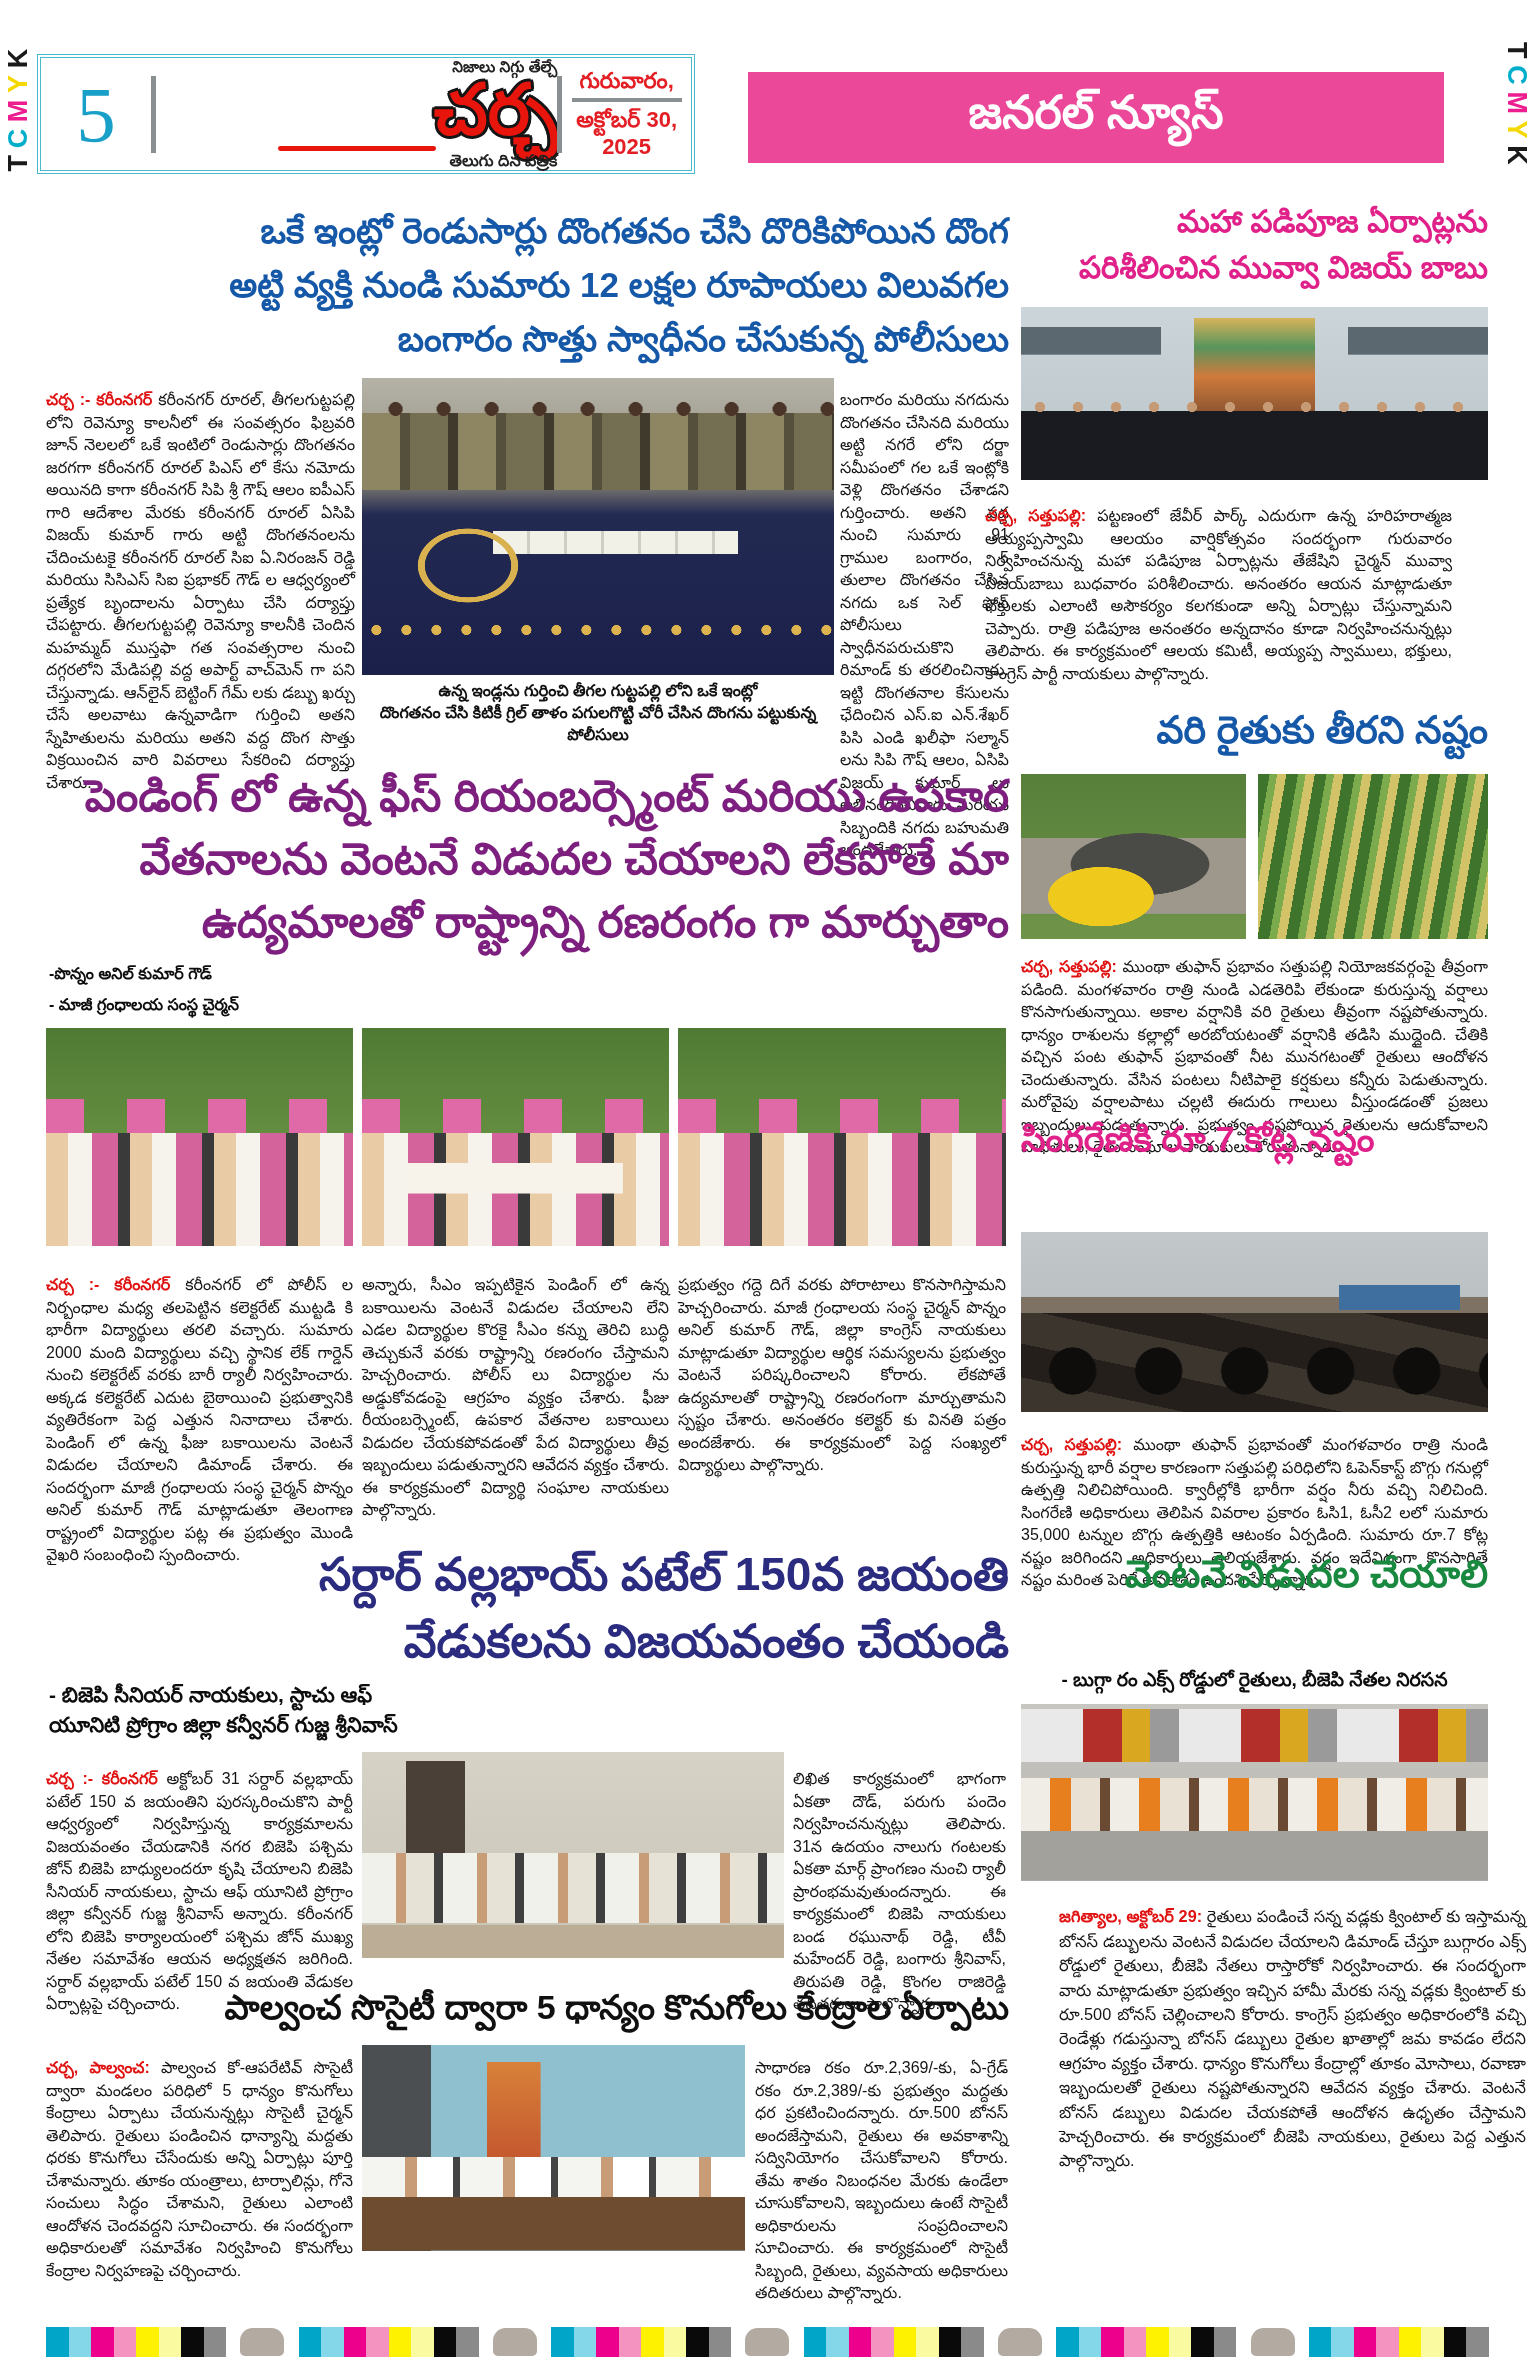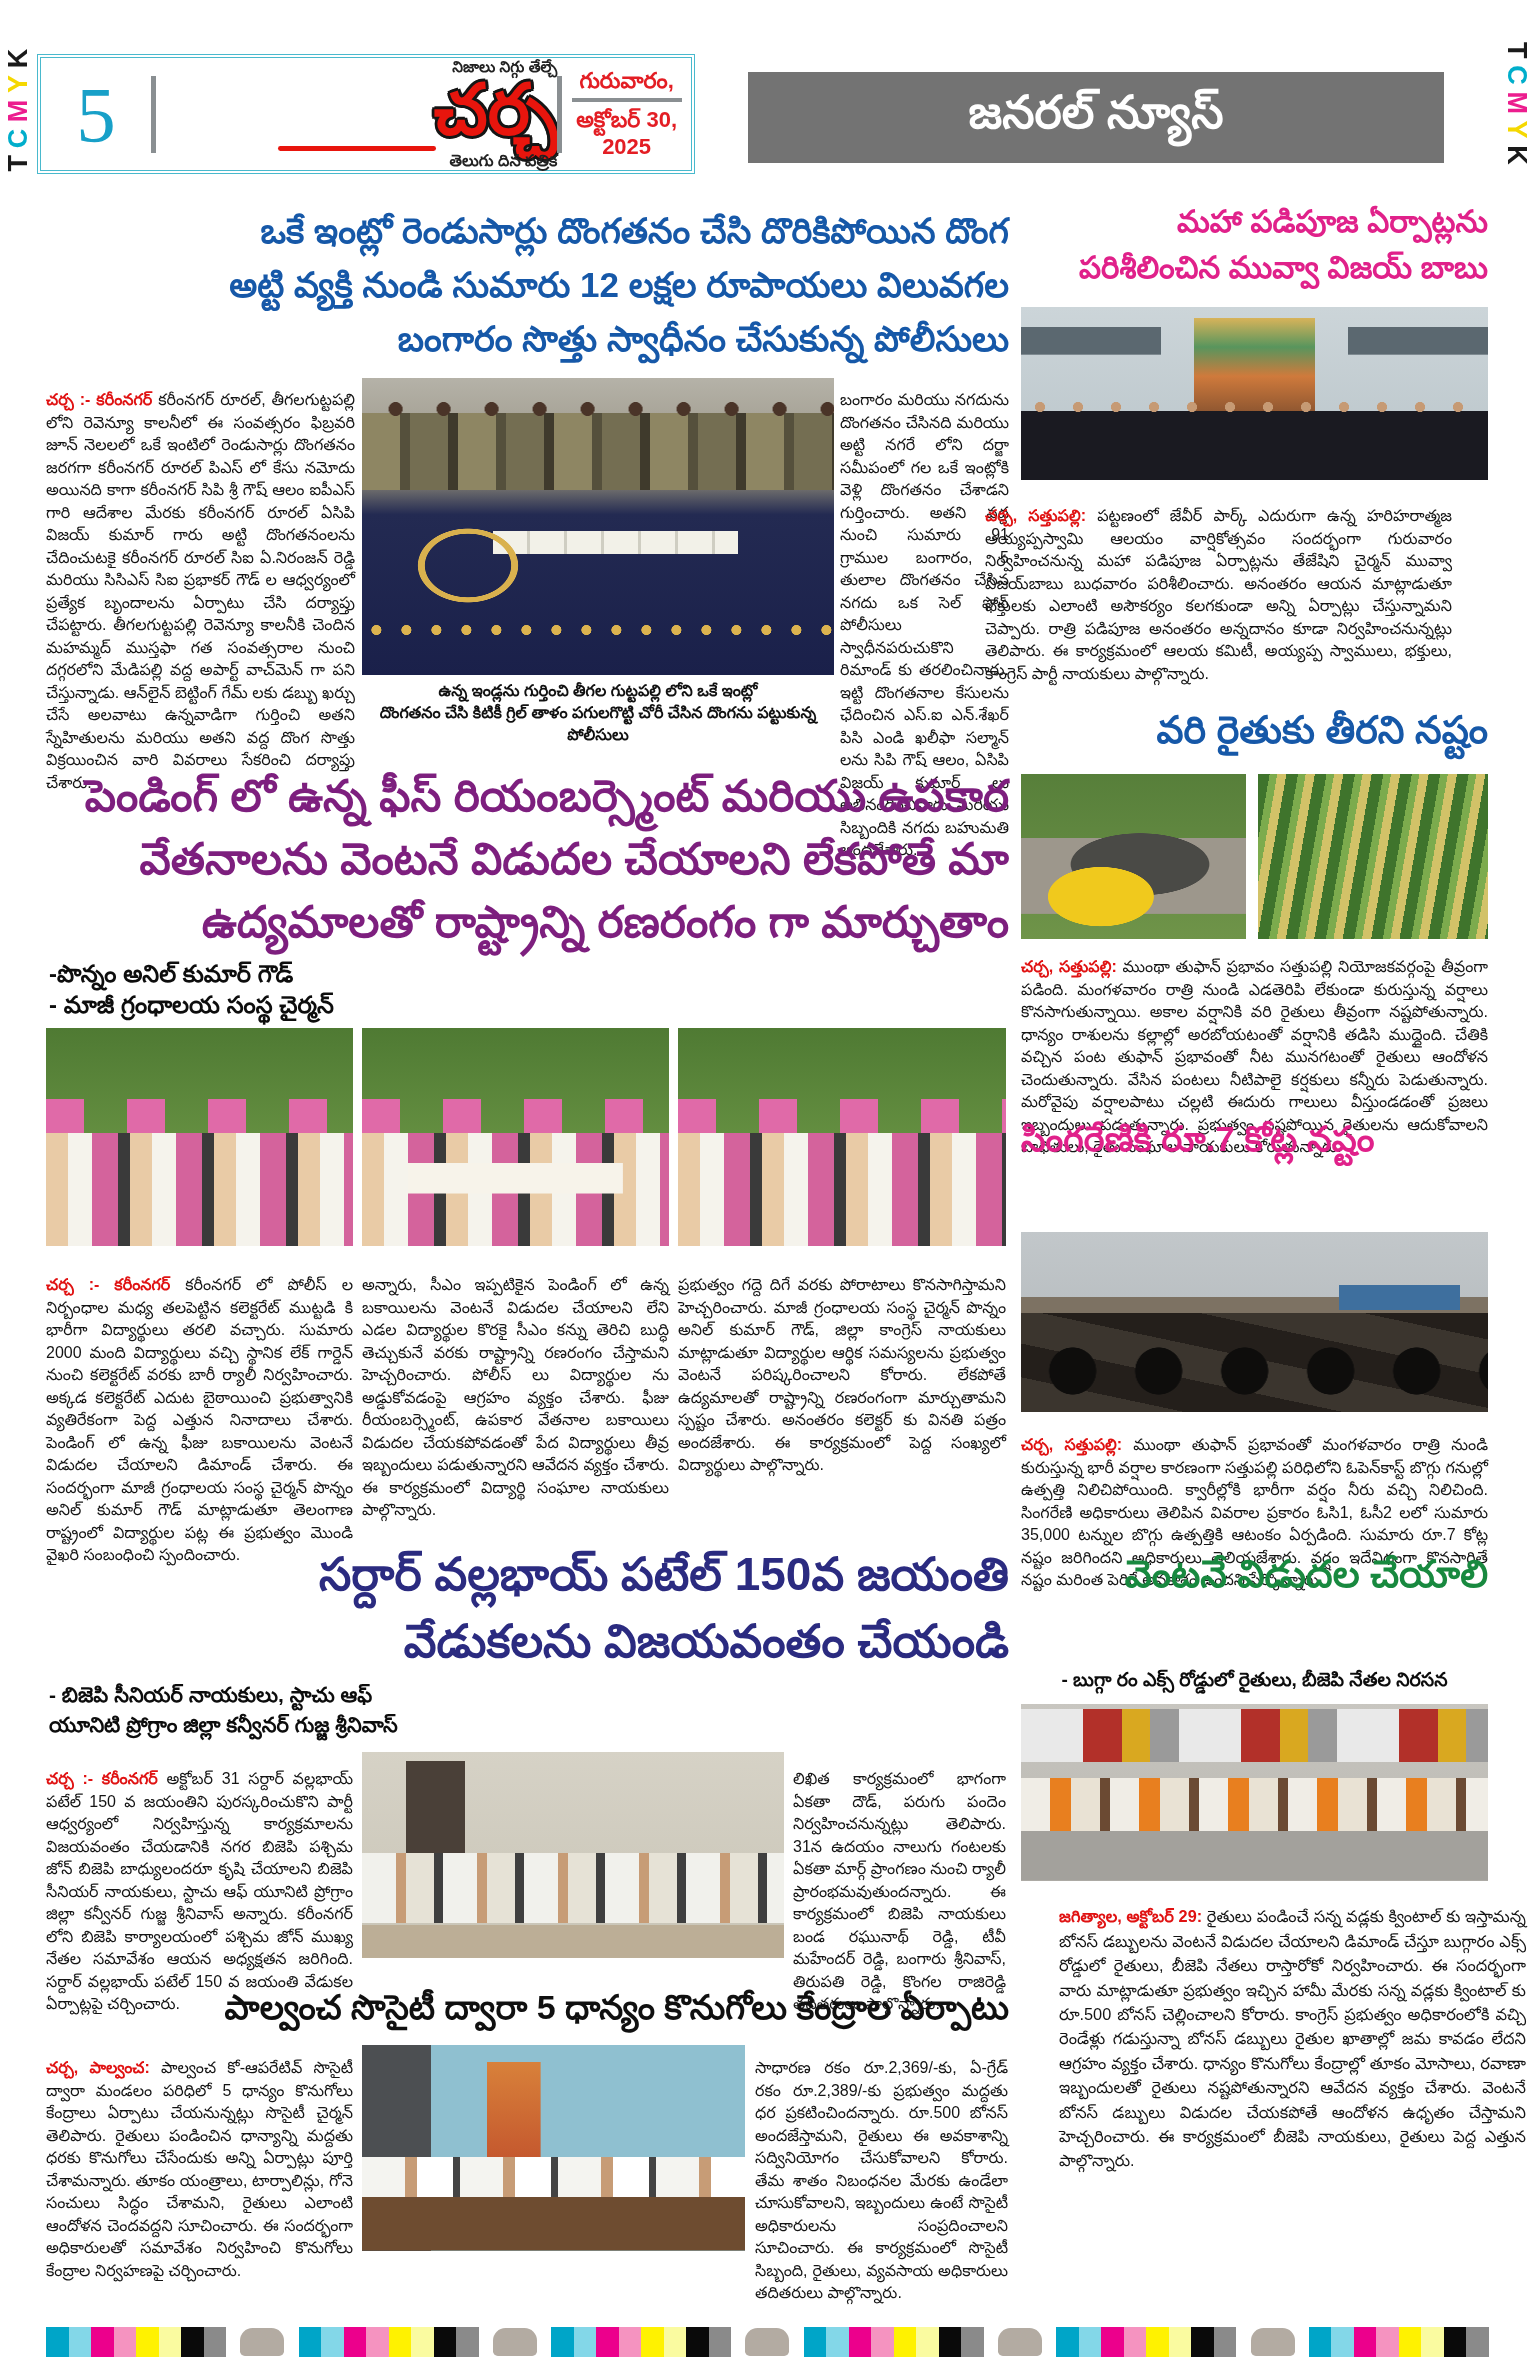--- a/index.html
+++ b/index.html
@@ -24,42 +24,42 @@
   #logo-tagline{font-size:15.3px;font-weight:bold;color:#222;}
   #logo-title{font-size:71px;font-weight:bold;color:#e8150d;line-height:1.0;
     text-shadow:-2.4px -2.4px 0 #151515,2.4px -2.4px 0 #151515,-2.4px 2.4px 0 #151515,2.4px 2.4px 0 #151515,
       0 2.9px 0 #151515,0 -2.9px 0 #151515,2.9px 0 0 #151515,-2.9px 0 0 #151515;}
   #logo-bar{width:158px;height:4.8px;background:#e8150d;margin:1px auto 1.9px auto;border-radius:2.4px;}
   #logo-subtitle{font-size:16px;font-weight:bold;color:#222;}
   #date-block{width:129px;text-align:center;}
   .date-line{font-size:22px;font-weight:bold;color:#e31e24;line-height:1.25;}
   #date-rule{width:110px;height:3.8px;background:#8a8f92;margin:3.8px auto;}
   #section-band{position:absolute;left:748px;top:72px;width:696px;height:91px;
-    background:#737373;display:flex;align-items:center;justify-content:center;}
+    background:#ec4899;display:flex;align-items:center;justify-content:center;}
   #section-band span{color:#fff;font-size:46px;font-weight:bold;}
 
   
   .headline{position:absolute;font-weight:bold;text-align:right;}
   .hl-line{display:block;}
   .bodytext{position:absolute;font-size:16px;line-height:22.5px;text-align:justify;color:#141414;}
   .dateline{color:#e01212;font-weight:bold;}
   .byline{position:absolute;font-weight:bold;color:#0d0d0d;}
   .caption{position:absolute;font-weight:bold;font-size:16px;line-height:22px;color:#111;text-align:center;}
 
   
   #theft-headline{left:46px;top:204px;width:963px;font-size:35px;line-height:54px;color:#1658a8;}
   #pooja-headline{left:1021px;top:199px;width:467px;font-size:31px;line-height:46px;color:#e0218a;}
   #fees-headline{left:46px;top:764px;width:963px;font-size:44px;line-height:63px;color:#7d1f7e;}
   #paddy-headline{left:1021px;top:704px;width:467px;font-size:38px;line-height:53px;color:#1658a8;}
   #coal-headline{left:1021px;top:1112px;width:467px;font-size:35px;line-height:53px;color:#e0218a;text-align:left;}
   #patel-headline{left:46px;top:1541px;width:963px;font-size:46px;line-height:67px;color:#2b2b80;}
   #bonus-headline{left:1021px;top:1546px;width:467px;font-size:38px;line-height:57px;color:#18893f;}
   #pal-headline{left:46px;top:1983px;width:963px;font-size:34px;line-height:48px;color:#101010;}
 
-  #fees-byline{left:49px;top:958px;width:316px;font-size:24px;line-height:31px;}
+  #fees-byline{left:49px;top:958px;width:316px;font-size:16px;line-height:31px;}
   #patel-byline{left:49px;top:1680px;width:393px;font-size:21px;line-height:30px;}
   #bonus-byline{left:1021px;top:1667px;width:467px;font-size:19px;line-height:26px;text-align:center;}
 
   
   #theft-col1{left:46px;top:373px;width:309px;height:371px;}
   #theft-col2{left:840px;top:373px;width:169px;height:371px;}
   #theft-caption{left:362px;top:680px;width:472px;}
   #pooja-body{left:985px;top:489px;width:467px;height:206px;}
   #fees-col1{left:46px;top:1258px;width:307px;height:261px;}
   #fees-col2{left:362px;top:1258px;width:307px;height:261px;}

